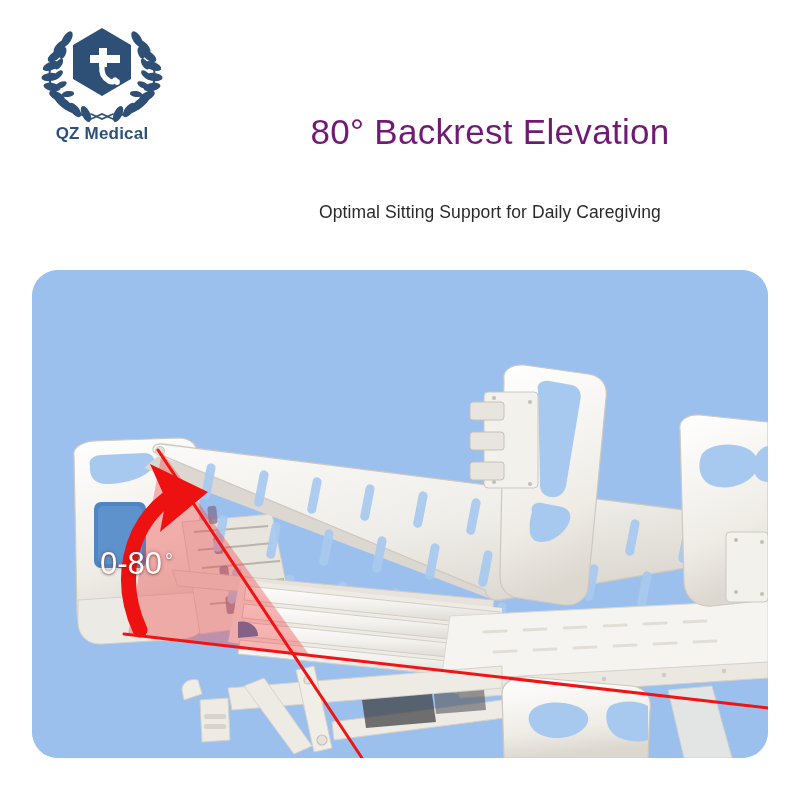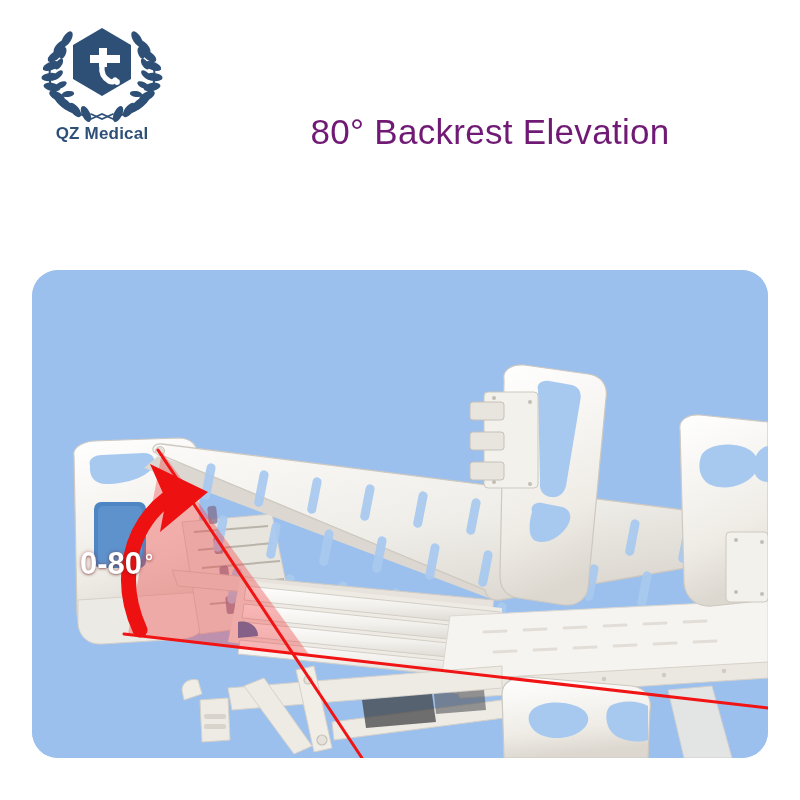--- a/index.html
+++ b/index.html
@@ -48,22 +48,22 @@
     position: absolute; left: 32px; top: 270px;
     width: 736px; height: 488px;
     border-radius: 26px;
     background: linear-gradient(165deg,#a6c8f1 0%, #96bdee 45%, #9cc0ee 100%);
     overflow: hidden;
   }
   .photo-panel svg.scene { position:absolute; inset:0; width:100%; height:100%; display:block; }
 
   
   .angle-label {
-    position: absolute; left: 80px; top: 548px;
-    font-size: 31px; font-weight: bold; color: #ffffff;
+    position: absolute; left: 100px; top: 548px;
+    font-size: 31px; font-weight: normal; color: #ffffff;
     letter-spacing: 0px; line-height: 1;
     text-shadow: 0 0 4px rgba(120,40,40,.45), 0 1px 2px rgba(100,30,30,.5);
     z-index: 6; pointer-events: none; white-space: nowrap;
   }
   .angle-label .deg { font-size: 20px; vertical-align: 6px; margin-left:3px; }
 </style>
 </head>
 <body>
 
 <div class="page">
@@ -185,20 +185,21 @@
           <path d="M63 33 L72 33 L72 26 L80 26 L80 33 L93 33 L93 41 L80 41 L80 45 L72 45 L72 41 L63 41 Z" fill="#ffffff"></path>
           <path d="M75 44 C 74 51, 77 56, 82 59 C 85 60.5, 87 60, 88 58" fill="none" stroke="#ffffff" stroke-width="5.4" stroke-linecap="round"></path>
           <circle cx="90" cy="60" r="2.9" fill="#ffffff"></circle>
         </g>
       </svg>
     </div>
     <div class="brand-name">QZ Medical</div>
   </div>
 
   <div class="headline">80° Backrest Elevation</div>
+  <div class="subhead">Optimal Sitting Support for Daily Caregiving</div>
 
   <div class="photo-panel">
     <svg class="scene" viewBox="0 0 736 488" preserveAspectRatio="none" xmlns="http://www.w3.org/2000/svg" aria-hidden="true">
       <defs>
         <linearGradient id="bedWhite" x1="0" y1="0" x2="0.3" y2="1">
           <stop offset="0%" stop-color="#ffffff"></stop>
           <stop offset="55%" stop-color="#f4f2ee"></stop>
           <stop offset="100%" stop-color="#e3e0da"></stop>
         </linearGradient>
         <linearGradient id="panelFace" x1="0" y1="0" x2="0.6" y2="1">

